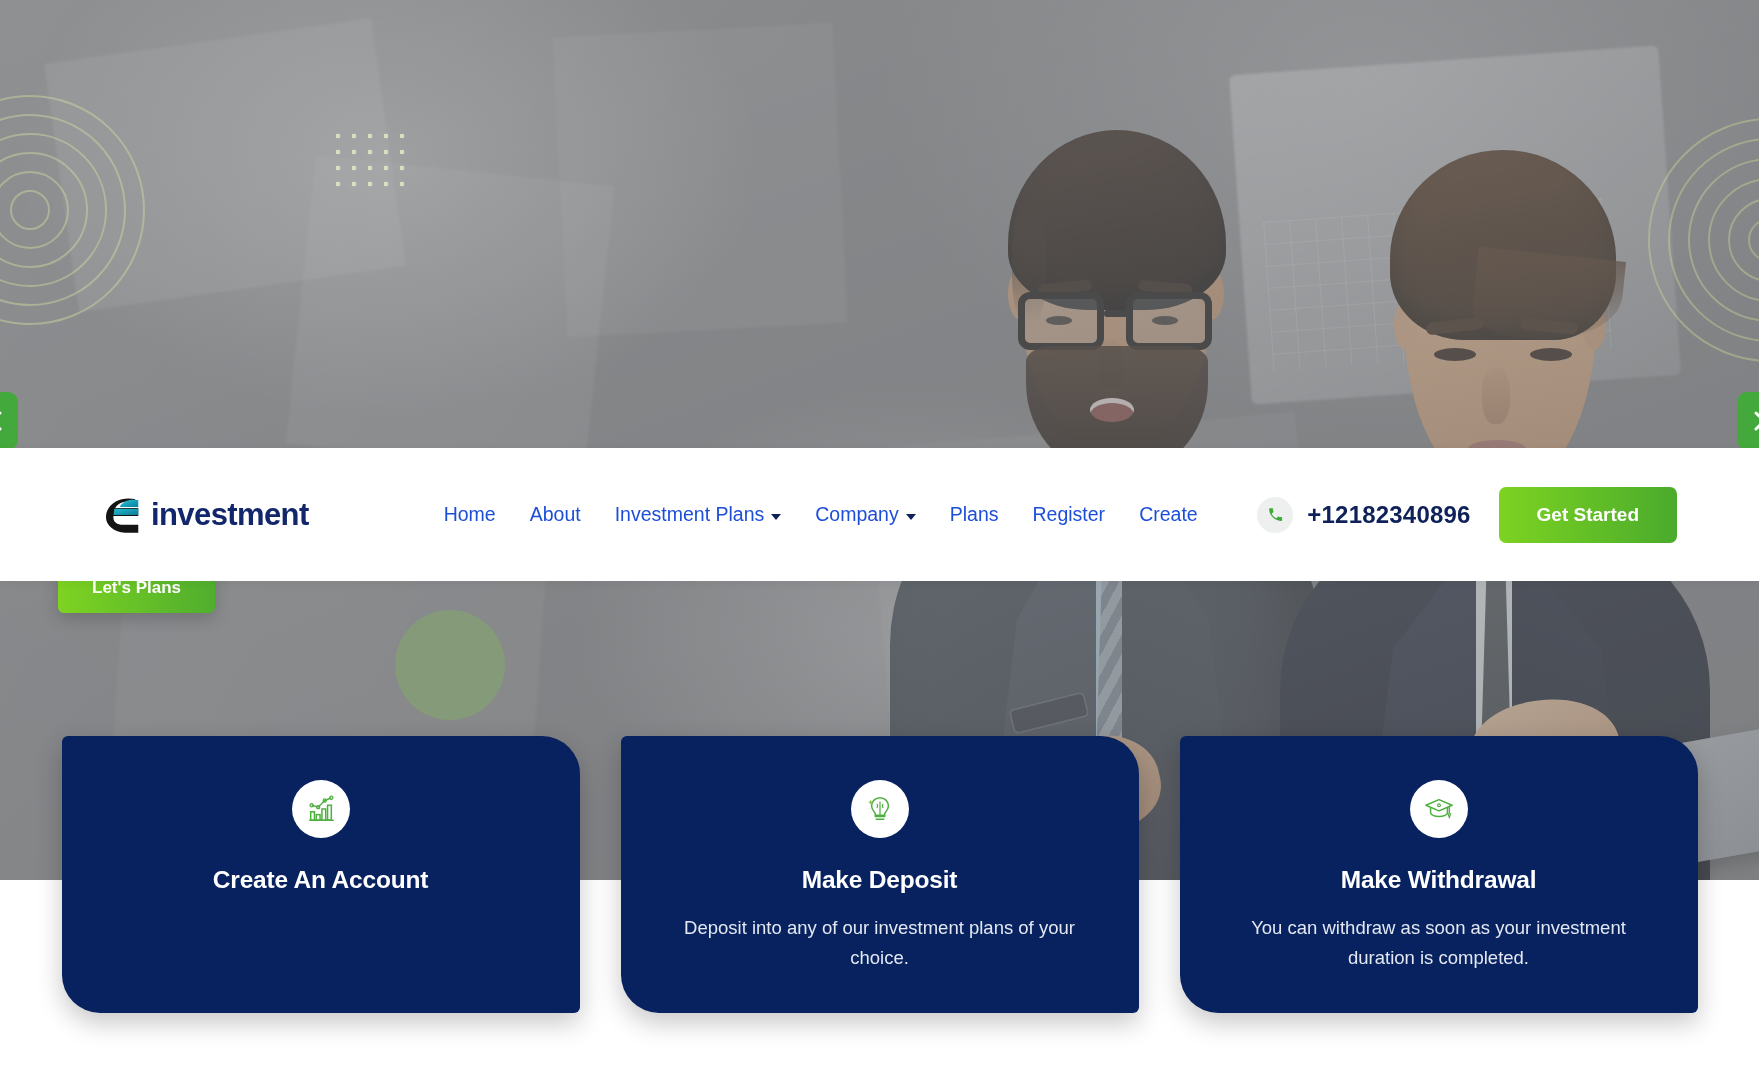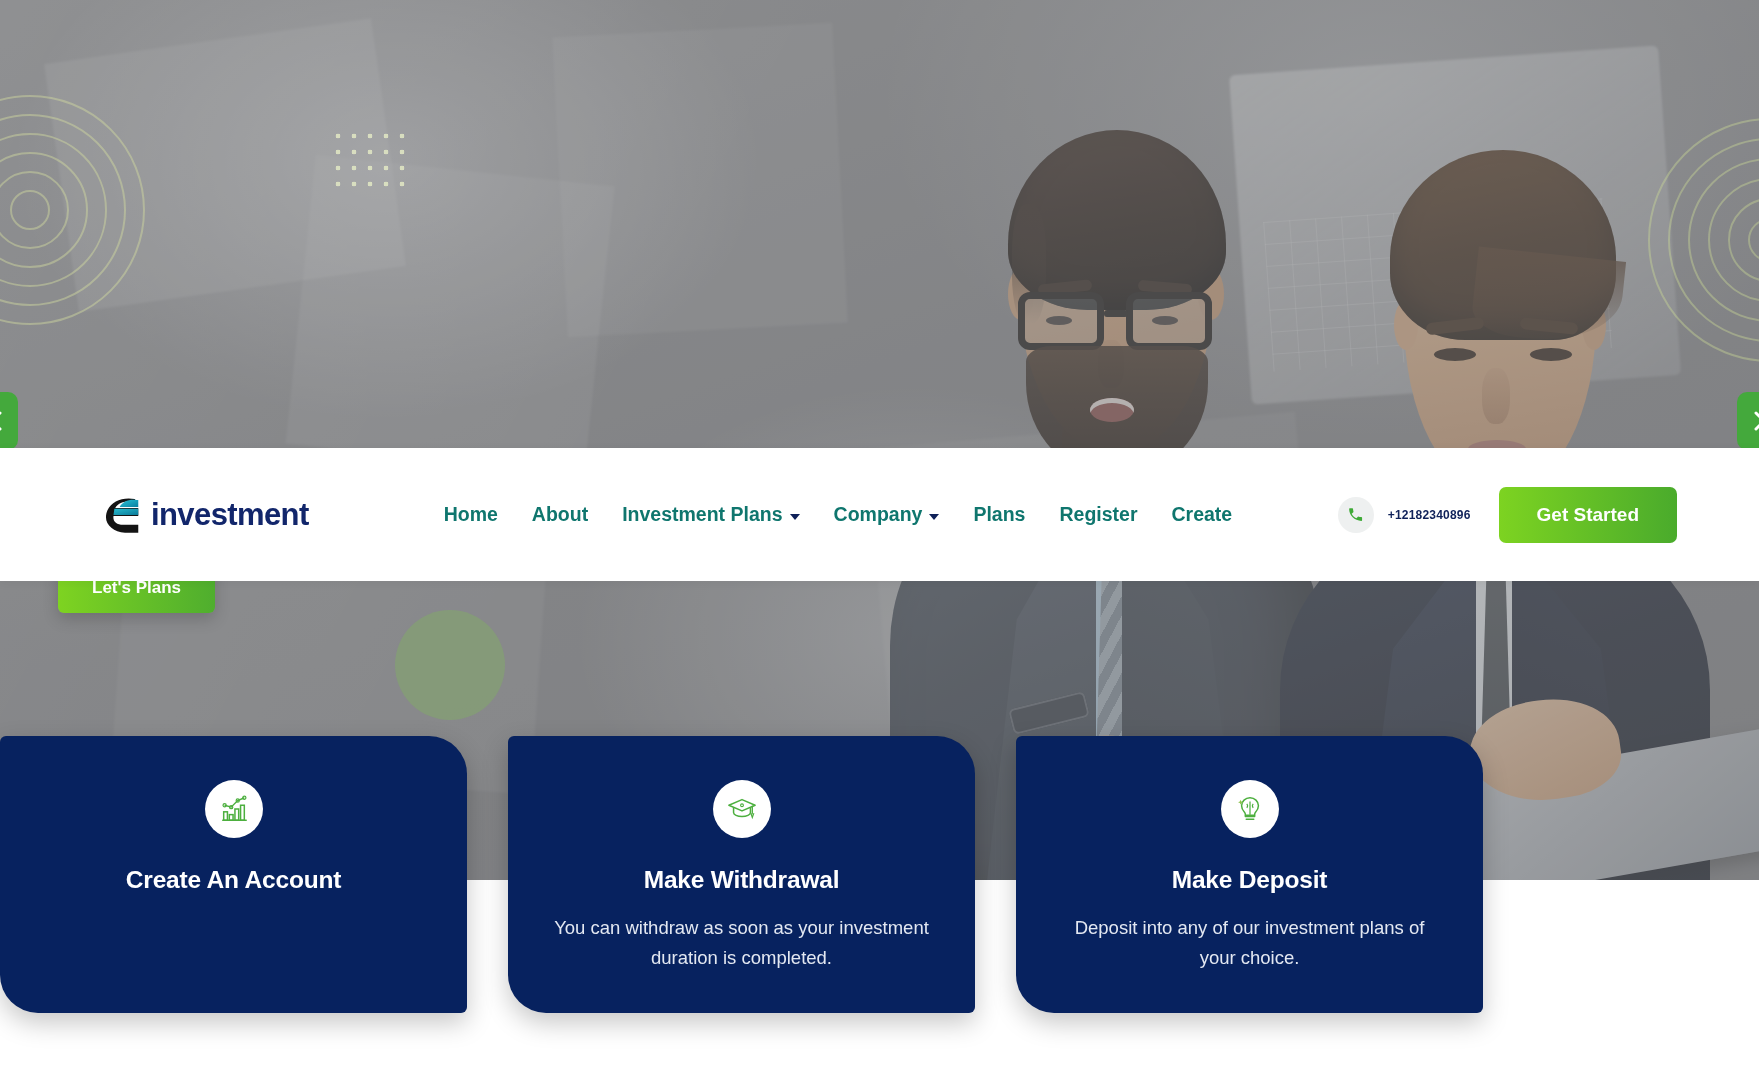--- a/index.html
+++ b/index.html
@@ -269,48 +269,48 @@
     display:flex; align-items:center;
     box-shadow: 0 2px 10px rgba(0,0,0,.05);
   }
   .brand { display:flex; align-items:center; margin-left: 102px; text-decoration:none; }
   .brand-mark { width: 46px; height: 42px; margin-right: 3px; }
   .brand-text { font-size: 31px; font-weight: 800; color:#12266b; letter-spacing:-.6px; }
 
   .nav-links { display:flex; align-items:center; gap: 0; margin-left: 118px; }
   .nav-link {
     position: relative;
-    font-size: 19.5px; font-weight: 700; color:#0f766e; text-decoration:none;
+    font-size: 19.5px; font-weight: 400; color:#1d4ed8; text-decoration:none;
     padding: 10px 17px; white-space:nowrap; cursor:pointer;
     display:inline-flex; align-items:center; gap: 7px;
   }
   .caret {
     width: 0; height: 0; border-left: 5.5px solid transparent;
     border-right: 5.5px solid transparent; border-top: 6.5px solid #0f2159;
     display:inline-block; position: relative; top: 2px;
   }
 
   .nav-right { margin-left: auto; display:flex; align-items:center; margin-right: 82px; }
   .phone-wrap { display:flex; align-items:center; margin-right: 28px; cursor:pointer; text-decoration:none; }
   .phone-circle {
     width: 36px; height: 36px; border-radius: 50%;
     background:#eef0f0; display:flex; align-items:center; justify-content:center;
     margin-right: 14px;
   }
-  .phone-num { font-size: 12px; font-weight: 700; color:#0f2159; letter-spacing:.2px; }
+  .phone-num { font-size: 24px; font-weight: 700; color:#0f2159; letter-spacing:.2px; }
   .cta {
     display:inline-flex; align-items:center; justify-content:center;
     padding: 17px 38px; border:none; cursor:pointer; border-radius: 7px;
     font-size: 19px; font-weight: 700; color:#fff;
     background: linear-gradient(90deg, #7dd321 0%, #4aab2c 100%);
   }
 
   
   .cards {
-    position:absolute; left: 0; top: 736px; width: 1483px;
+    position:absolute; left: 0; top: 736px; width: 1759px;
     display:flex; justify-content:center; gap: 41px; z-index: 12;
   }
   .card {
     width: 518px; min-height: 268px;
     background: #07225f;
     border-radius: 6px 38px 6px 38px;
     padding: 44px 44px 40px;
     text-align:center;
     box-shadow: 0 10px 26px rgba(0,0,0,.22);
   }
@@ -499,40 +499,40 @@
           <circle cx="20" cy="7" r="1.7" fill="none" stroke="#4caf3e" stroke-width="1.3"></circle>
           <circle cx="27" cy="4" r="1.7" fill="none" stroke="#4caf3e" stroke-width="1.3"></circle>
         </svg>
       </div>
       <h3 class="card-title">Create An Account</h3>
     </article>
 
     <article class="card">
       <div class="card-icon">
         <svg width="30" height="30" viewBox="0 0 32 32" aria-hidden="true">
+          <path d="M16 4c-5 0-9 3.8-9 8.6 0 3.1 1.6 5.3 3.1 6.9.6.7.9 1.4.9 2.2v1h10v-1c0-.8.3-1.5.9-2.2 1.5-1.6 3.1-3.8 3.1-6.9C25 7.8 21 4 16 4z" fill="none" stroke="#4caf3e" stroke-width="1.6"></path>
+          <path d="M11 24h10M12 27h8" stroke="#4caf3e" stroke-width="1.6" stroke-linecap="round"></path>
+          <path d="M16 8v14" stroke="#4caf3e" stroke-width="1.3"></path>
+          <path d="M12.6 10.5c1 1.2 1 3 0 4.2M19.4 10.5c-1 1.2-1 3 0 4.2" fill="none" stroke="#4caf3e" stroke-width="1.2"></path>
+          <path d="M6 6l.8 1.9L8.7 8.7 6.8 9.5 6 11.4 5.2 9.5 3.3 8.7 5.2 7.9z" fill="#8bc34a"></path>
+        </svg>
+      </div>
+      <h3 class="card-title">Make Deposit</h3>
+      <p class="card-desc">Deposit into any of our investment plans of your choice.</p>
+    </article>
+
+    <article class="card">
+      <div class="card-icon">
+        <svg width="30" height="30" viewBox="0 0 32 32" aria-hidden="true">
           <path d="M16 6 L30 12 L16 18 L2 12 Z" fill="none" stroke="#4caf3e" stroke-width="1.6" stroke-linejoin="round"></path>
           <path d="M7 14.2v5.5c0 2.4 4 4.3 9 4.3s9-1.9 9-4.3v-5.5" fill="none" stroke="#4caf3e" stroke-width="1.6"></path>
           <path d="M27 13v7" stroke="#4caf3e" stroke-width="1.4" stroke-linecap="round"></path>
           <path d="M25.6 21h2.8l-1.4 4z" fill="none" stroke="#4caf3e" stroke-width="1.2"></path>
           <circle cx="16" cy="12" r="1.5" fill="none" stroke="#4caf3e" stroke-width="1.2"></circle>
         </svg>
       </div>
       <h3 class="card-title">Make Withdrawal</h3>
       <p class="card-desc">You can withdraw as soon as your investment duration is completed.</p>
     </article>
 
-    <article class="card">
-      <div class="card-icon">
-        <svg width="30" height="30" viewBox="0 0 32 32" aria-hidden="true">
-          <path d="M16 4c-5 0-9 3.8-9 8.6 0 3.1 1.6 5.3 3.1 6.9.6.7.9 1.4.9 2.2v1h10v-1c0-.8.3-1.5.9-2.2 1.5-1.6 3.1-3.8 3.1-6.9C25 7.8 21 4 16 4z" fill="none" stroke="#4caf3e" stroke-width="1.6"></path>
-          <path d="M11 24h10M12 27h8" stroke="#4caf3e" stroke-width="1.6" stroke-linecap="round"></path>
-          <path d="M16 8v14" stroke="#4caf3e" stroke-width="1.3"></path>
-          <path d="M12.6 10.5c1 1.2 1 3 0 4.2M19.4 10.5c-1 1.2-1 3 0 4.2" fill="none" stroke="#4caf3e" stroke-width="1.2"></path>
-          <path d="M6 6l.8 1.9L8.7 8.7 6.8 9.5 6 11.4 5.2 9.5 3.3 8.7 5.2 7.9z" fill="#8bc34a"></path>
-        </svg>
-      </div>
-      <h3 class="card-title">Make Deposit</h3>
-      <p class="card-desc">Deposit into any of our investment plans of your choice.</p>
-    </article>
-
   </section>
 
 </div>
 
 </body></html>

